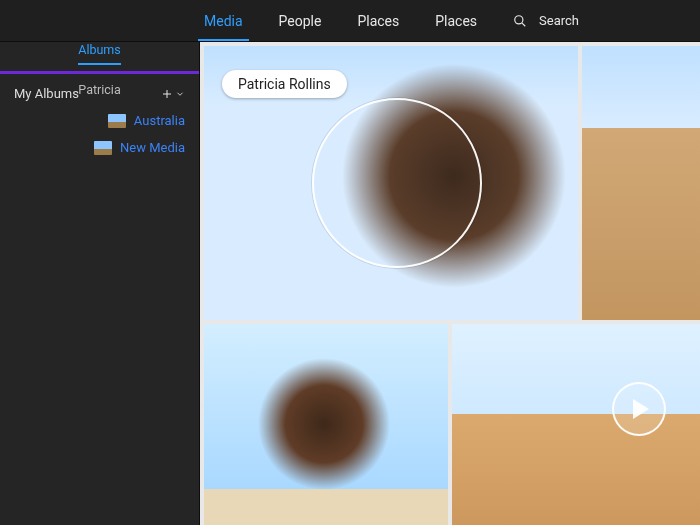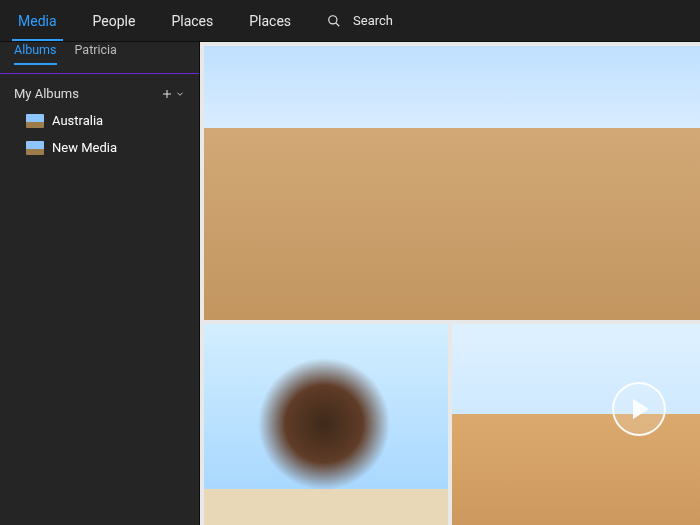--- a/index.html
+++ b/index.html
@@ -6,59 +6,60 @@
   body {
     width: 700px; height: 525px;
     background: #1a1a1a;
     font-family: -apple-system, "Segoe UI", Roboto, sans-serif;
     font-size: 13px; color: #ccc;
     overflow: hidden;
   }
   
   .topnav {
     height: 42px; display: flex; align-items: center;
-    gap: 0;
+    padding-left: 186px; gap: 0;
     background: #1f1f1f; border-bottom: 1px solid #0d0d0d;
   }
   .topnav-item {
     padding: 0 18px; height: 100%; display: flex; align-items: center;
     color: #e6e6e6; cursor: pointer; font-size: 14px;
   }
   .topnav-item.active { color: #2e9fff; position: relative; }
   .topnav-item.active::after {
     content: ""; position: absolute; left: 12px; right: 12px; bottom: 0;
     height: 2px; background: #2e9fff;
   }
   .topnav-search { display: flex; align-items: center; gap: 12px; padding: 0 18px; cursor: pointer; color:#e6e6e6;}
   
   .body { display: flex; height: calc(100% - 42px); }
   .sidebar {
     width: 200px; flex: none; background: #252525;
     border-right: 1px solid #0d0d0d;
   }
   .side-tabs {
-    height: 32px; display: flex; align-items: flex-start; gap: 18px;
-    padding: 0 14px; border-bottom: 1px solid #6d28d9;
+    height: 32px; display: flex; align-items: center; gap: 18px;
+    padding: 0 14px; border-bottom: 3px solid #6d28d9;
     font-size: 12.5px;
+    flex-direction: column;
   }
   .side-tab { padding-bottom: 7px; color: #bbb; cursor: pointer; position: relative; }
   .side-tab.active { color: #2e9fff; }
   .side-tab.active::after {
     content: ""; position: absolute; left: 0; right: 0; bottom: -1px;
     height: 2px; background: #2e9fff;
   }
   .side-header {
     display: flex; align-items: center; justify-content: space-between;
     padding: 12px 14px 4px 14px; color: #ddd; font-size: 13px;
   }
   .plus-caret { display: flex; align-items: center; gap: 2px; color: #e6e6e6; cursor: pointer; }
   .album-list { list-style: none; padding: 2px 0; }
   .album-item {
     display: flex; align-items: center; gap: 8px;
-    padding: 6px 14px 6px 26px; color: #ffffff; cursor: pointer;
+    padding: 6px 14px 6px 26px; color: #3b82f6; cursor: pointer; justify-content: flex-end;
   }
   .album-thumb {
     width: 18px; height: 14px; border-radius: 1px; flex: none;
     background: linear-gradient(180deg,#8ec5ff 60%, #9b7c4a 60%);
   }
   
   .content { flex: 1; background: #e8e8e8; position: relative; overflow: hidden; }
   .row1 { display: flex; height: 278px; gap: 4px; padding: 4px 0 0 4px; }
   .big {
     width: 374px; height: 100%; position: relative; overflow: hidden;
@@ -159,20 +160,24 @@
       </li>
       <li class="album-item">
         <span class="album-thumb"></span>
         <span>New Media</span>
       </li>
     </ul>
   </aside>
 
   <main class="content">
     <div class="row1">
+      <div class="big">
+        <div class="face-pill">Patricia Rollins</div>
+        <div class="face-circle"></div>
+      </div>
       <div class="side2"></div>
     </div>
     <div class="row2">
       <div class="q3"></div>
       <div class="q4">
         <div class="play-ring">
           <div class="play-tri"></div>
         </div>
       </div>
     </div>

